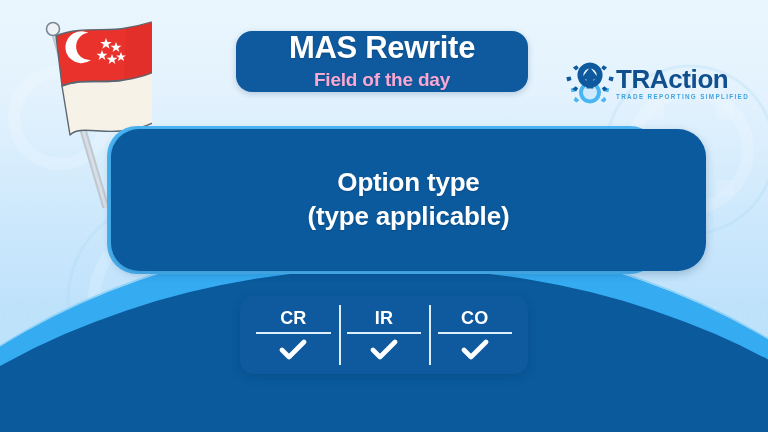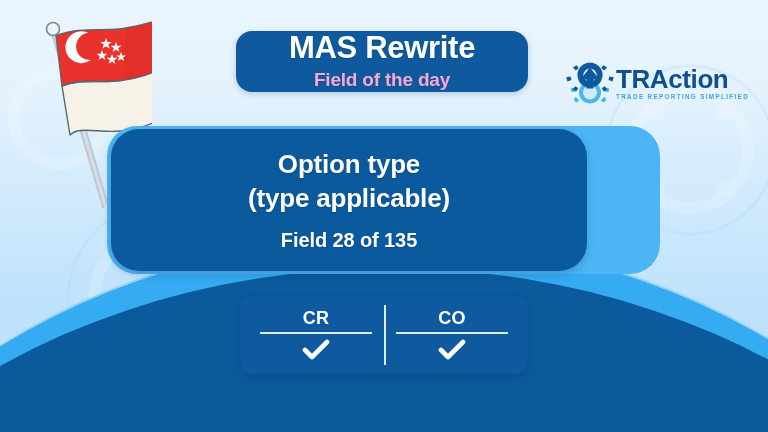--- a/index.html
+++ b/index.html
@@ -70,21 +70,21 @@
     font-size:19px; font-weight:700; color:#f9a8d4; margin-top:5px;
     letter-spacing:-.2px; text-shadow:0 1px 2px rgba(0,0,0,.12);
   }
 
   
   .main-card-glow{
     position:absolute; left:107px; top:126px; width:553px; height:148px;
     border-radius:30px; background:#4cb6f5;
   }
   .main-card{
-    position:absolute; left:111px; top:129px; width:476px; height:142px;
+    position:absolute; left:111px; top:129px; width:595px; height:142px;
     background:#0b5a9e; border-radius:28px;
     display:flex; flex-direction:column; align-items:center; justify-content:center;
     box-shadow:0 3px 8px rgba(8,55,100,.25);
   }
   .field-name{
     font-size:26px; font-weight:700; color:#ffffff; line-height:1.30;
     text-align:center; letter-spacing:-.2px; text-shadow:0 1px 2px rgba(0,0,0,.18);
   }
   .field-count{
     font-size:20px; font-weight:700; color:#ffffff; margin-top:13px;
@@ -215,35 +215,43 @@
     <div class="title-main">MAS Rewrite</div>
     <div class="title-sub">Field of the day</div>
   </div>
 
   <div class="main-card-glow"></div>
   <div class="main-card nosel">
     <div class="field-name">
       <div>Option type</div>
       <div>(type applicable)</div>
     </div>
-    <div class="field-count">Field 28 of 135</div>
   </div>
 
   <div class="badges nosel">
 
     <div class="badge-col">
       <div class="badge-code">CR</div>
       <div class="badge-rule"></div>
       <div class="badge-check">
         <svg width="28" height="22" viewBox="0 0 28 22">
             <path d="M3 11 L10 18 L25 3" fill="none" stroke="#ffffff" stroke-width="4.6" stroke-linecap="round" stroke-linejoin="round"></path>
           </svg>
       </div>
     </div>
 
+    <div class="badge-col">
+      <div class="badge-code">IR</div>
+      <div class="badge-rule"></div>
+      <div class="badge-check">
+        <svg width="28" height="22" viewBox="0 0 28 22">
+            <path d="M3 11 L10 18 L25 3" fill="none" stroke="#ffffff" stroke-width="4.6" stroke-linecap="round" stroke-linejoin="round"></path>
+          </svg>
+      </div>
+    </div>
 
 
 
     <div class="badge-col">
       <div class="badge-code">CO</div>
       <div class="badge-rule"></div>
       <div class="badge-check">
         <svg width="28" height="22" viewBox="0 0 28 22">
             <path d="M3 11 L10 18 L25 3" fill="none" stroke="#ffffff" stroke-width="4.6" stroke-linecap="round" stroke-linejoin="round"></path>
           </svg>

